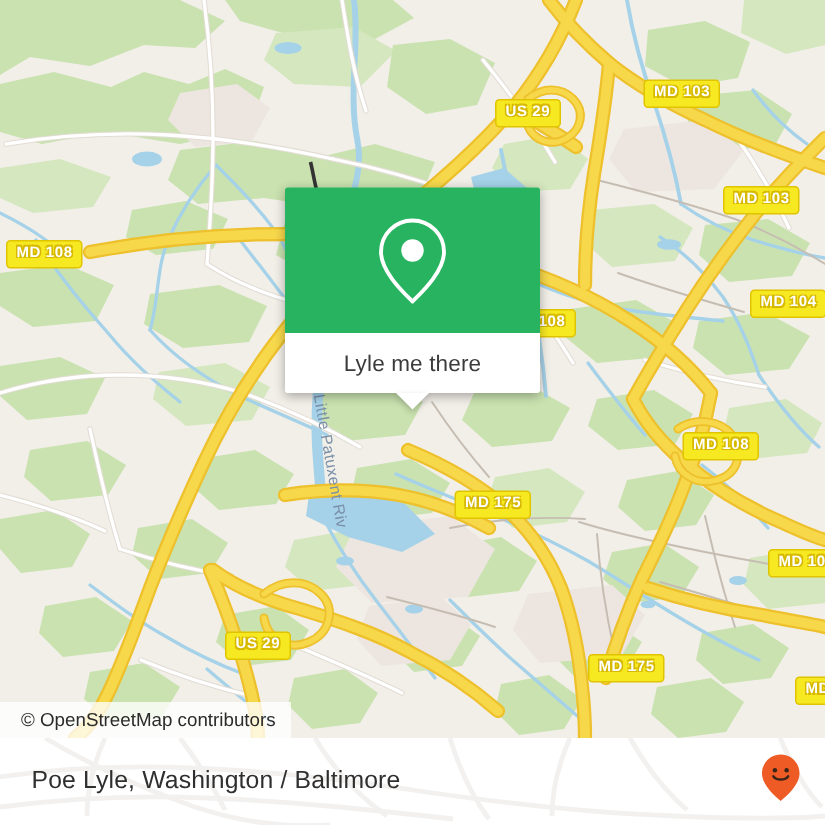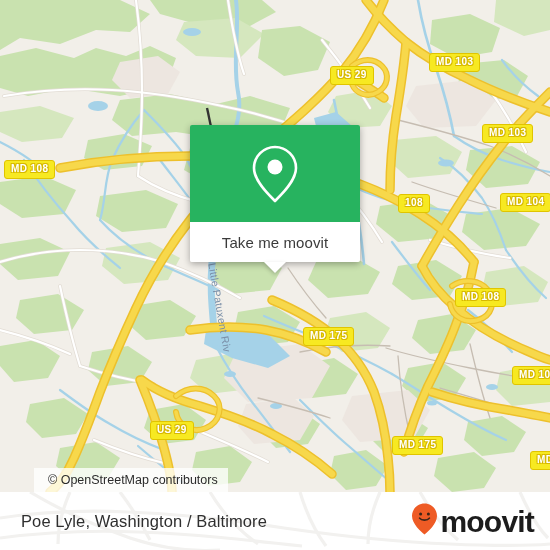--- a/index.html
+++ b/index.html
@@ -105,21 +105,20 @@
     left: 0; top: 468px;
     height: 24px;
     padding: 0 10px 0 14px;
     display: flex;
     align-items: center;
     background: rgba(255,255,255,0.78);
     color: #2B2B2B;
     font-size: 12.5px;
     z-index: 20;
     white-space: nowrap;
-    margin-left: 34px;
   }
 
   
   #footer {
     position: absolute;
     left: 0; top: 492px;
     width: 550px; height: 58px;
     background: #86efac;
     overflow: hidden;
     z-index: 40;
@@ -384,40 +383,40 @@
 
     <div class="river-label" style="left:218px; top:262px; transform: rotate(80deg);">Little Patuxent Riv</div>
   </div>
 
   <div id="shields">
       <div class="shield" style="left: 330px; top: 66px;">US 29</div>
       <div class="shield" style="left: 429px; top: 53px;">MD 103</div>
       <div class="shield" style="left: 482px; top: 124px;">MD 103</div>
       <div class="shield" style="left: 4px; top: 160px;">MD 108</div>
       <div class="shield" style="left: 500px; top: 193px;">MD 104</div>
-      <div class="shield" style="left: 352px; top: 194px; margin-left: 46px;">108</div>
+      <div class="shield" style="left: 352px; top: 206px;">108</div>
       <div class="shield" style="left: 455px; top: 288px;">MD 108</div>
       <div class="shield" style="left: 303px; top: 327px;">MD 175</div>
       <div class="shield" style="left: 512px; top: 366px;">MD 108</div>
       <div class="shield" style="left: 392px; top: 436px;">MD 175</div>
       <div class="shield" style="left: 150px; top: 421px;">US 29</div>
       <div class="shield" style="left: 530px; top: 451px;">MD</div>
     </div>
 
   <div id="popup">
     <div id="popup-green">
       <span>
         <svg width="52" height="62" viewBox="0 0 52 62" xmlns="http://www.w3.org/2000/svg">
           <path d="M26 4 C14.4 4 5 13.4 5 25 C5 38 20 52 26 58 C32 52 47 38 47 25 C47 13.4 37.6 4 26 4 Z" fill="none" stroke="#FFFFFF" stroke-width="2.6" stroke-linejoin="round"></path>
           <circle cx="26" cy="24" r="7.5" fill="#FFFFFF"></circle>
         </svg>
       </span>
     </div>
     <div id="popup-footer">
-      <span id="popup-label">Take me moovit</span>
+      <span id="popup-label">Lyle me there</span>
       <div id="popup-arrow"></div>
     </div>
   </div>
 
   <div id="attribution">© OpenStreetMap contributors</div>
 
   <div id="footer">
     <svg id="footer-watermark" viewBox="0 0 550 58" xmlns="http://www.w3.org/2000/svg">
       <rect x="0" y="0" width="550" height="58" fill="#FFFFFF"></rect>
       <g stroke="#F2F1EF" stroke-width="3.2" fill="none">
@@ -436,17 +435,16 @@
     <div id="footer-title">Poe Lyle, Washington / Baltimore</div>
     <div id="brand">
       <span>
         <svg width="27" height="33" viewBox="0 0 27 33" xmlns="http://www.w3.org/2000/svg">
           <path d="M13.5 1 C6.6 1 1 6.6 1 13.5 C1 21.5 10 29 13.5 32 C17 29 26 21.5 26 13.5 C26 6.6 20.4 1 13.5 1 Z" fill="#EE5B25"></path>
           <circle cx="9.6" cy="11.5" r="1.5" fill="#3B2418"></circle>
           <circle cx="17.4" cy="11.5" r="1.5" fill="#3B2418"></circle>
           <path d="M8.6 15.6 C10.4 18.4 16.6 18.4 18.4 15.6" fill="none" stroke="#3B2418" stroke-width="1.7" stroke-linecap="round"></path>
         </svg>
       </span>
-      <span id="brand-word">moovit</span>
     </div>
   </div>
 
 </div>
 
 </body></html>

